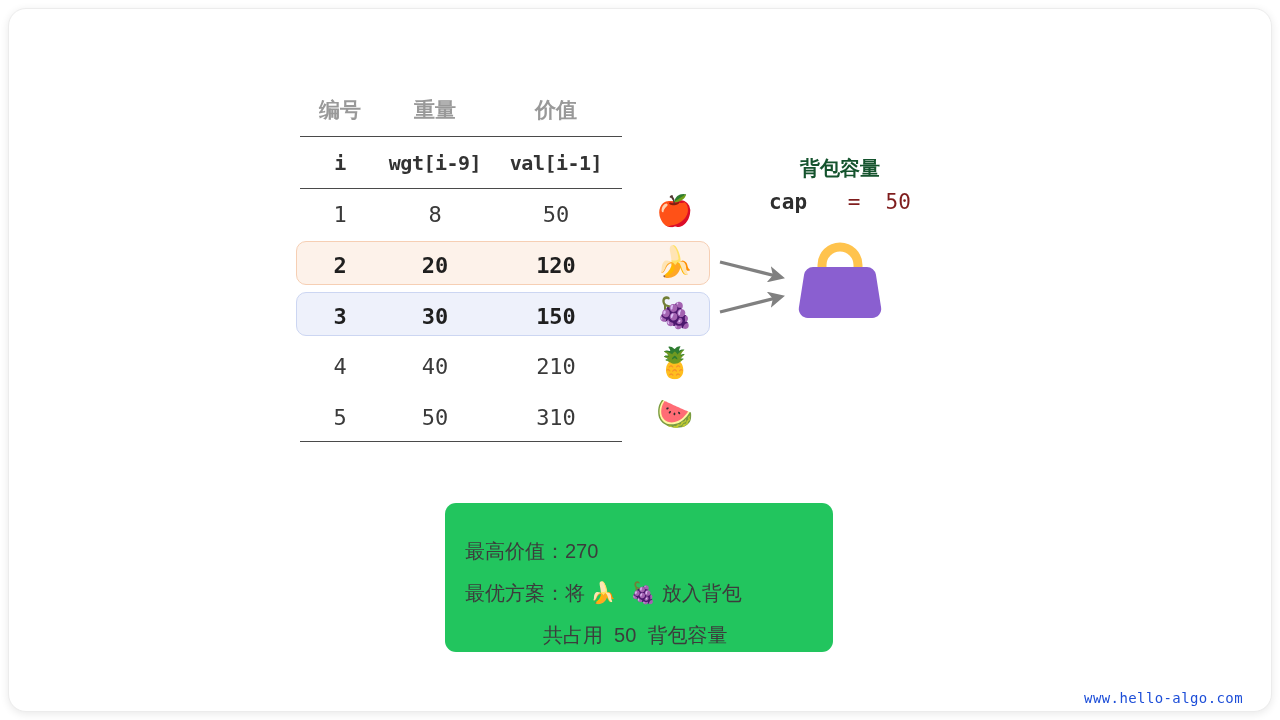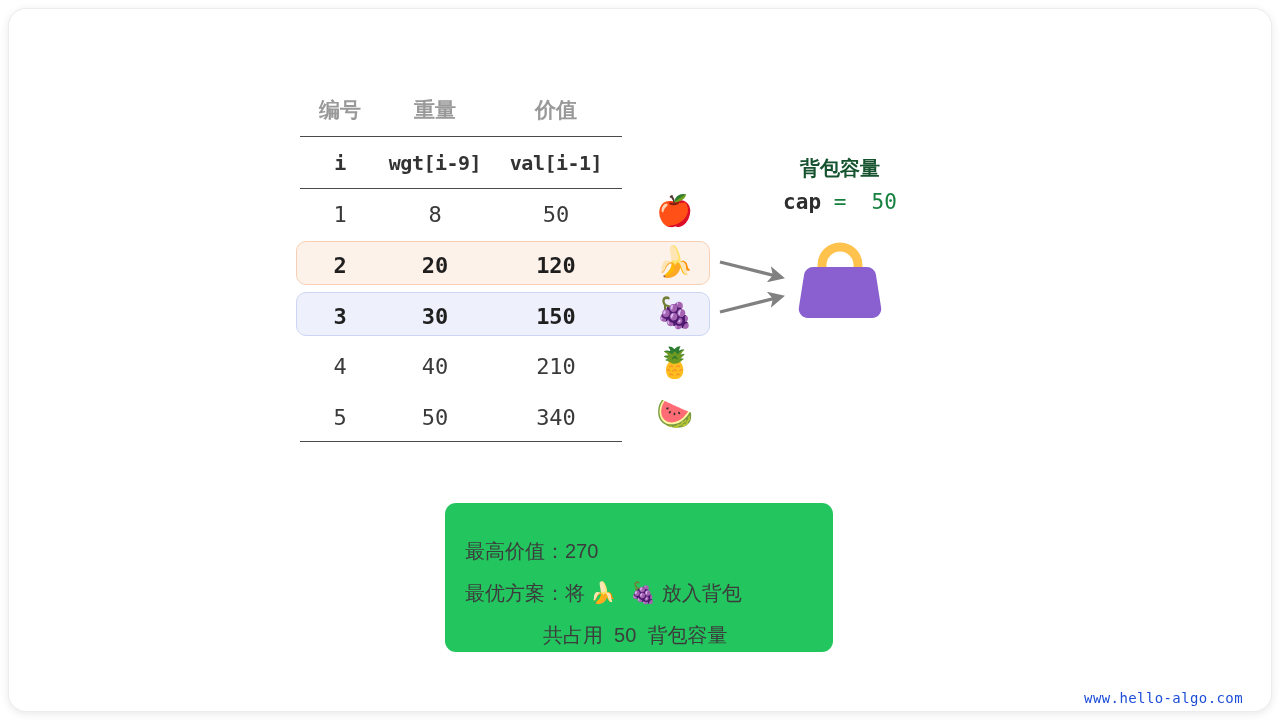--- a/index.html
+++ b/index.html
@@ -144,21 +144,21 @@
     position: absolute;
     left: 740px;
     top: 190px;
     width: 200px;
     text-align: center;
     font-family: "DejaVu Sans Mono", "Liberation Mono", monospace;
     font-size: 21px;
     white-space: pre;
   }
   .cap-expr .cap-key { font-weight: bold; color: #2e2e2e; margin-top: 48px; }
-  .cap-expr .cap-rest { color: #15803d; }
+  .cap-expr .cap-rest { color: #7f1d1d; padding-left: 28px; }
 
   .bag {
     position: absolute;
     left: 792px;
     top: 233px;
     width: 96px;
     height: 96px;
   }
 
   .arrows {
@@ -254,21 +254,21 @@
   <div class="trow data-row" style="top:341px;">
     <div class="tcell c-id">4</div>
     <div class="tcell c-wgt">40</div>
     <div class="tcell c-val">210</div>
   </div>
   <div class="fruit" style="top:348px;">🍍</div>
 
   <div class="trow data-row" style="top:392px;">
     <div class="tcell c-id">5</div>
     <div class="tcell c-wgt">50</div>
-    <div class="tcell c-val">340</div>
+    <div class="tcell c-val">310</div>
   </div>
   <div class="fruit" style="top:399px;">🍉</div>
 
   <svg class="arrows" viewBox="0 0 110 100">
     <defs>
       <marker id="ah" markerWidth="5.2" markerHeight="5.2" refX="3.6" refY="2.6" orient="auto">
         <path d="M0,0 L5.2,2.6 L0,5.2 L1.3,2.6 Z" fill="#808080"></path>
       </marker>
     </defs>
     <line x1="20" y1="22" x2="80" y2="37" stroke="#808080" stroke-width="3.2" marker-end="url(#ah)"></line>

